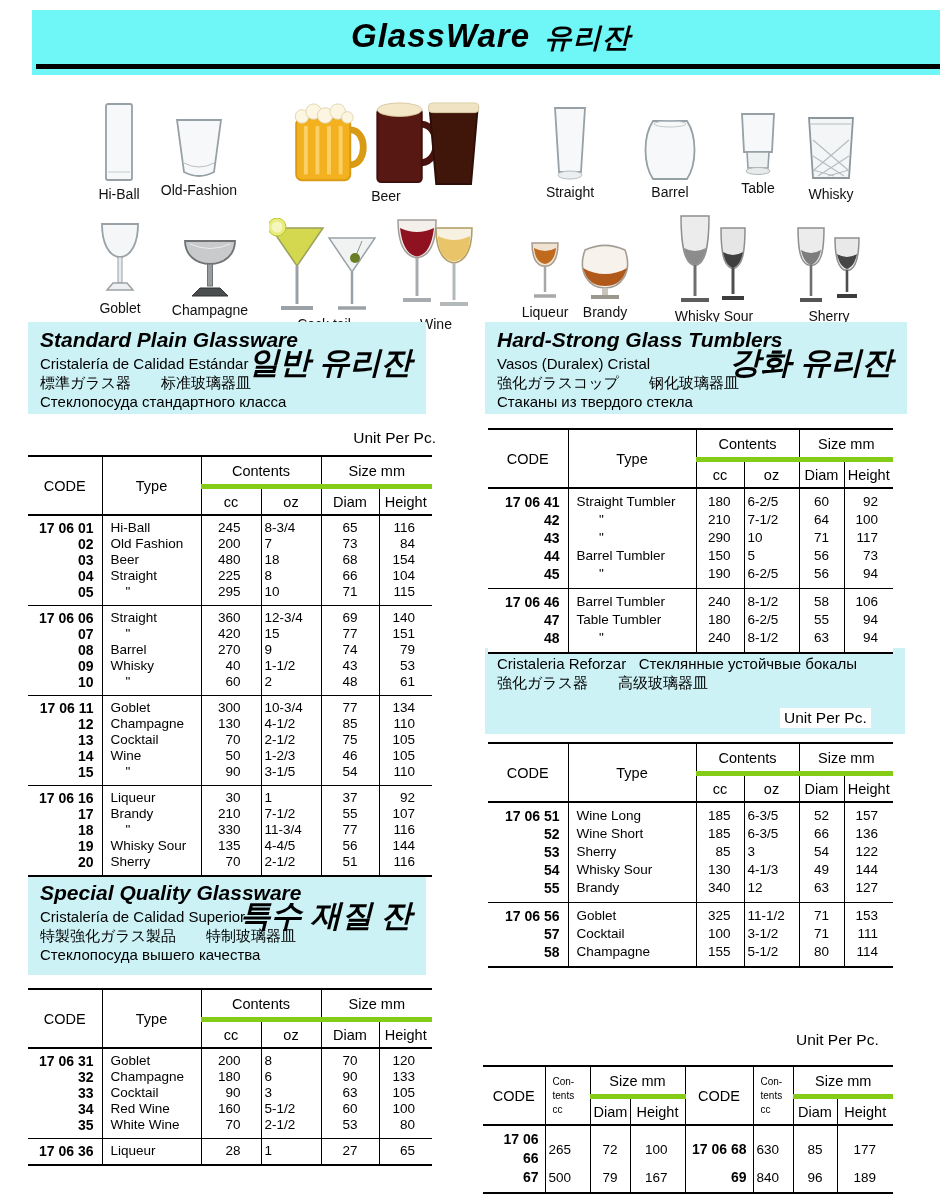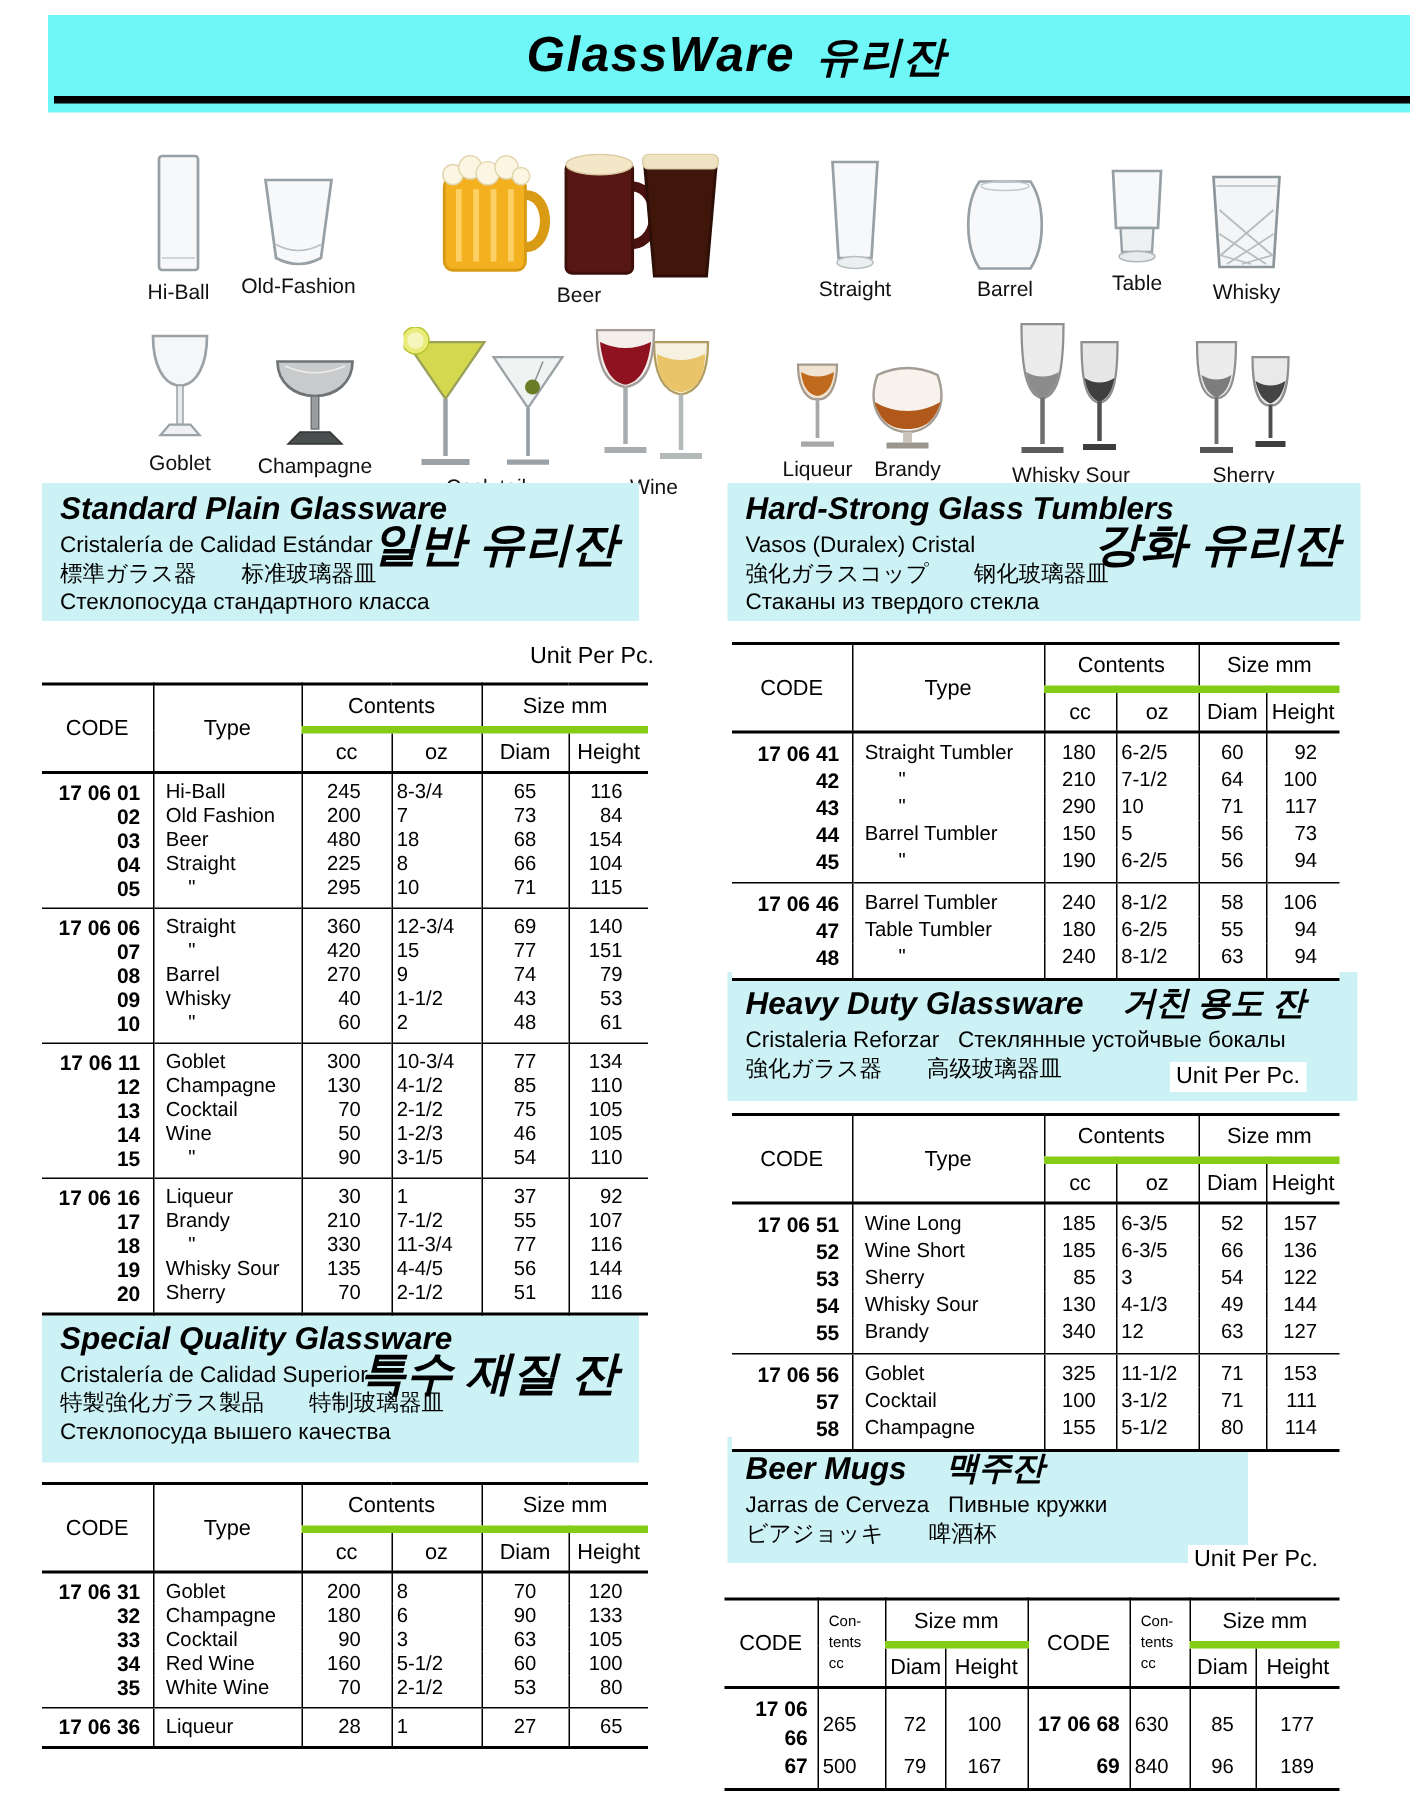--- a/index.html
+++ b/index.html
@@ -254,44 +254,32 @@
 
   <div class="secblock" style="left:485px;top:322px;width:422px;height:92px">
     <div class="sec-title">Hard-Strong Glass Tumblers</div>
     <div class="sec-line">Vasos (Duralex) Cristal</div>
     <div class="sec-line">強化ガラスコップ　　钢化玻璃器皿</div>
     <div class="sec-line">Стаканы из твердого стекла</div>
     <div class="sec-ko">강화 유리잔</div>
   </div>
 
   <div class="secblock" style="left:485px;top:648px;width:420px;height:86px">
-    <div class="sec-title-row">
-      <span class="sec-title">Heavy Duty Glassware</span>
-      <span class="sec-ko-inline">거친 용도 잔</span>
-    </div>
     <div class="sec-line">Cristaleria Reforzar&nbsp;&nbsp;&nbsp;Стеклянные устойчвые бокалы</div>
     <div class="sec-line">強化ガラス器　　高级玻璃器皿</div>
   </div>
 
   <div class="secblock" style="left:28px;top:875px;width:398px;height:100px">
     <div class="sec-title">Special Quality Glassware</div>
     <div class="sec-line">Cristalería de Calidad Superior</div>
     <div class="sec-line">特製強化ガラス製品　　特制玻璃器皿</div>
     <div class="sec-line">Стеклопосуда вышего качества</div>
     <div class="sec-ko">특수 재질 잔</div>
   </div>
 
-  <div class="secblock" style="left:485px;top:958px;width:347px;height:84px">
-    <div class="sec-title-row">
-      <span class="sec-title">Beer Mugs</span>
-      <span class="sec-ko-inline">맥주잔</span>
-    </div>
-    <div class="sec-line">Jarras de Cerveza&nbsp;&nbsp;&nbsp;Пивные кружки</div>
-    <div class="sec-line">ビアジョッキ　　啤酒杯</div>
-  </div>
 
   <div class="unit-note" style="left:310px;top:428px;width:122px;text-align:right">Unit Per Pc.</div>
   <div class="unit-note" style="left:780px;top:708px">Unit Per Pc.</div>
   <div class="unit-note" style="left:792px;top:1030px">Unit Per Pc.</div>
 
   <table class="cat" style="left:28px;top:455px;width:404px">
     <colgroup>
         <col style="width:74px">
         <col style="width:99px">
         <col style="width:60px">

